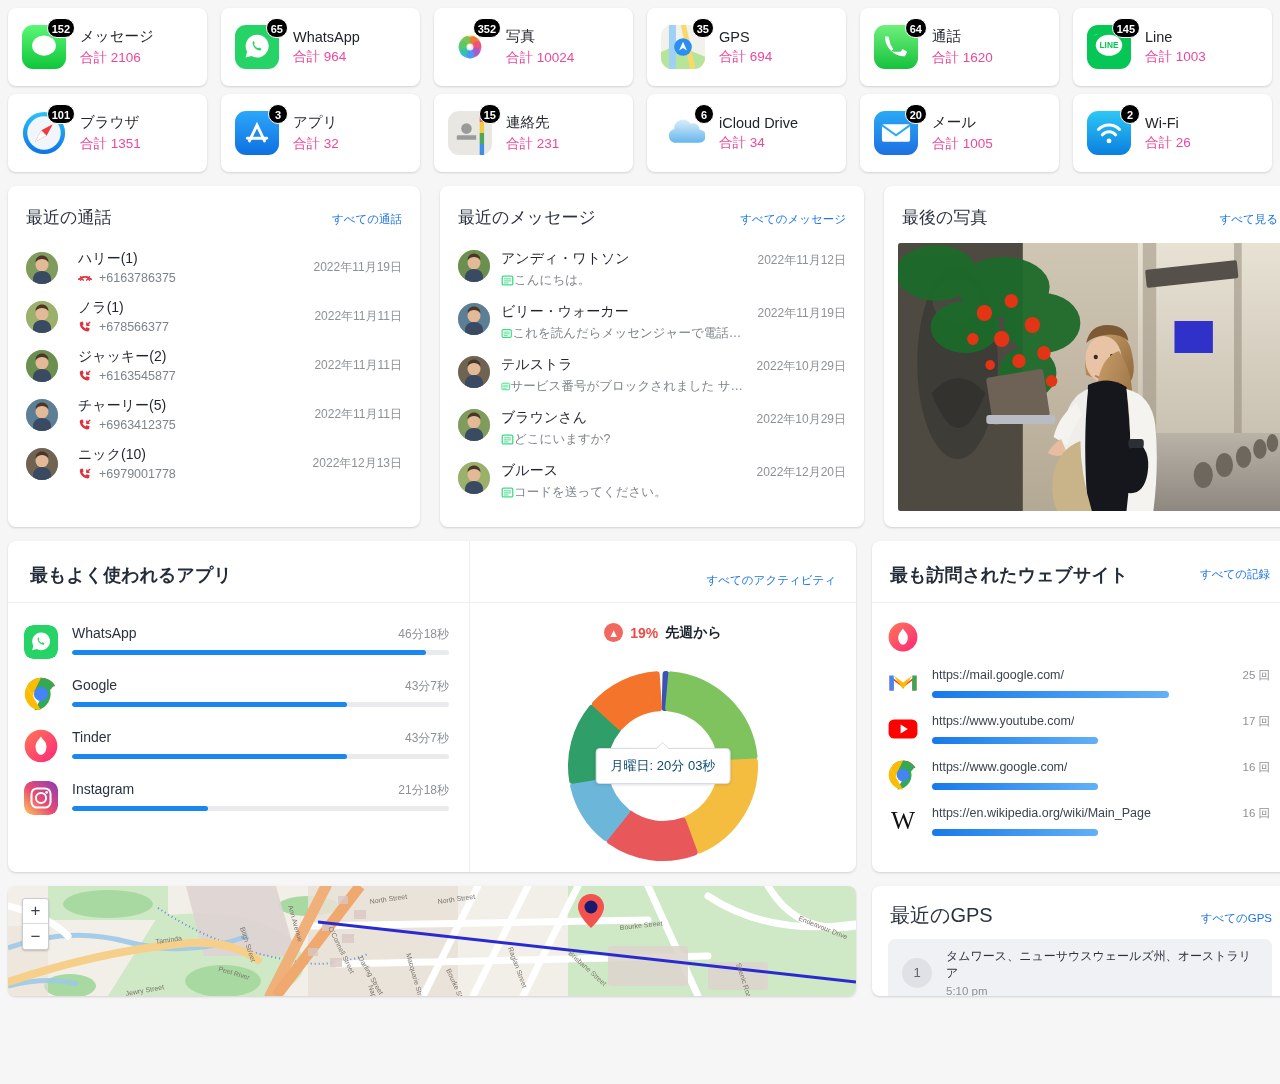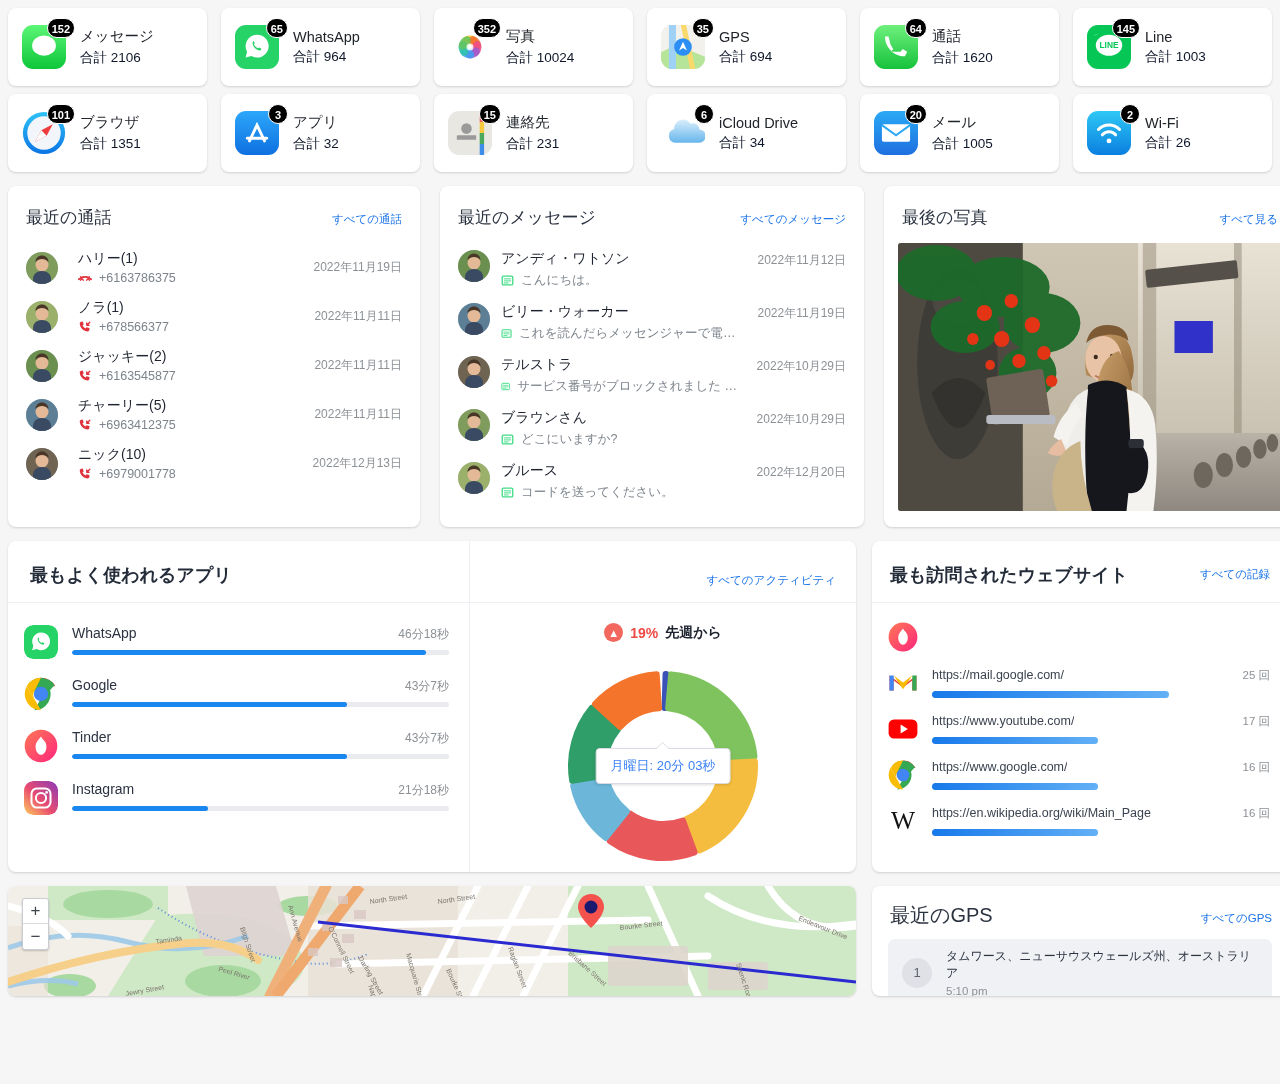--- a/index.html
+++ b/index.html
@@ -19,21 +19,21 @@
 
   
   .tiles{ display:grid; grid-template-columns:repeat(6,1fr); gap:8px 14px; margin-bottom:14px;}
   .tile{
     display:flex; align-items:center; gap:14px;
     padding:14px 10px 14px 14px; height:78px;
   }
   .tile-icon{ position:relative; width:44px; height:44px; flex:0 0 44px;}
   .tile-txt{ display:flex; flex-direction:column; justify-content:space-between; gap:3px; min-width:0;}
   .tile-name{ font-size:14.5px; color:#21252b; white-space:nowrap;}
-  .tile-total{ font-size:13.5px; color:#0f172a; white-space:nowrap;}
+  .tile-total{ font-size:13.5px; color:#ec4899; white-space:nowrap;}
   .badge{
     position:absolute; top:-7px; right:-9px;
     min-width:20px; height:20px; padding:0 4px;
     border-radius:10px; background:#000000; color:#fff;
     font-size:11px; font-weight:700; line-height:20px; text-align:center;
     border:1.5px solid #fff;
   }
 
   
   .row2{ display:grid; grid-template-columns:412px 424px 412px; gap:20px; margin-bottom:14px;}
@@ -51,21 +51,21 @@
   .call-mid{ flex:1; min-width:0; display:flex; flex-direction:column; gap:3px;}
   .call-name{ font-size:14px; color:#1f2430;}
   .call-sub{ display:flex; align-items:center; gap:7px;}
   .call-num{ font-size:12.5px; color:#7d848c;}
   .call-date{ font-size:12px; color:#8c9196; white-space:nowrap;}
 
   .msgs{ padding:0 14px 16px 14px;}
   .msg-row{ display:flex; align-items:flex-start; padding:7px 4px; gap:11px;}
   .msg-mid{ flex:1; min-width:0; display:flex; flex-direction:column; gap:4px;}
   .msg-name{ font-size:14px; color:#1f2430;}
-  .msg-body{ display:flex; align-items:center; gap:7px; min-width:0;}
+  .msg-body{ display:flex; align-items:center; min-width:0;}
   .msg-text{ font-size:12.5px; color:#7d848c; white-space:nowrap; overflow:hidden; text-overflow:ellipsis; max-width:270px;}
   .msg-date{ font-size:12px; color:#8c9196; white-space:nowrap; padding-top:2px;}
 
   .photo-wrap{ padding:0 14px 16px 14px;}
   .photo{ width:100%; height:268px; border-radius:3px; overflow:hidden; position:relative; background:#8d8577;}
 
   
   .row3{ display:grid; grid-template-columns:848px 416px; gap:16px; margin-bottom:14px;}
   .apps-card{ display:grid; grid-template-columns:462px 1fr; }
   .apps-left{ border-right:1px solid #eceef1;}
@@ -83,21 +83,21 @@
   .fill{ height:100%; border-radius:3px; background:#1a86f0;}
 
   .donut-wrap{ display:flex; flex-direction:column; align-items:center; padding-top:20px;}
   .delta{ display:flex; align-items:center; gap:7px; font-size:14px; font-weight:700; color:#1d2430;}
   .delta .arrow{ width:19px;height:19px;border-radius:50%;background:#f2685f;color:#fff;font-size:11px;display:flex;align-items:center;justify-content:center;}
   .delta .pct{ color:#ef4a45;}
   .donut{ position:relative; width:212px; height:212px; margin-top:18px;}
   .tooltip{
     position:absolute; left:50%; top:88px; transform:translateX(-50%);
     background:#fff; border:1px solid #d9dde3; border-radius:4px;
-    padding:8px 14px; font-size:13px; color:#3b82f6; white-space:nowrap;
+    padding:8px 14px; font-size:13px; color:#0c4a6e; white-space:nowrap;
     box-shadow:0 1px 3px rgba(0,0,0,.12);
   }
   .tooltip:before{
     content:""; position:absolute; left:50%; top:-6px; margin-left:-6px;
     border-left:6px solid transparent; border-right:6px solid transparent; border-bottom:6px solid #fff;
   }
   .tooltip:after{
     content:""; position:absolute; left:50%; top:-7px; margin-left:-7px;
     border-left:7px solid transparent; border-right:7px solid transparent; border-bottom:7px solid #d9dde3; z-index:-1;
   }

